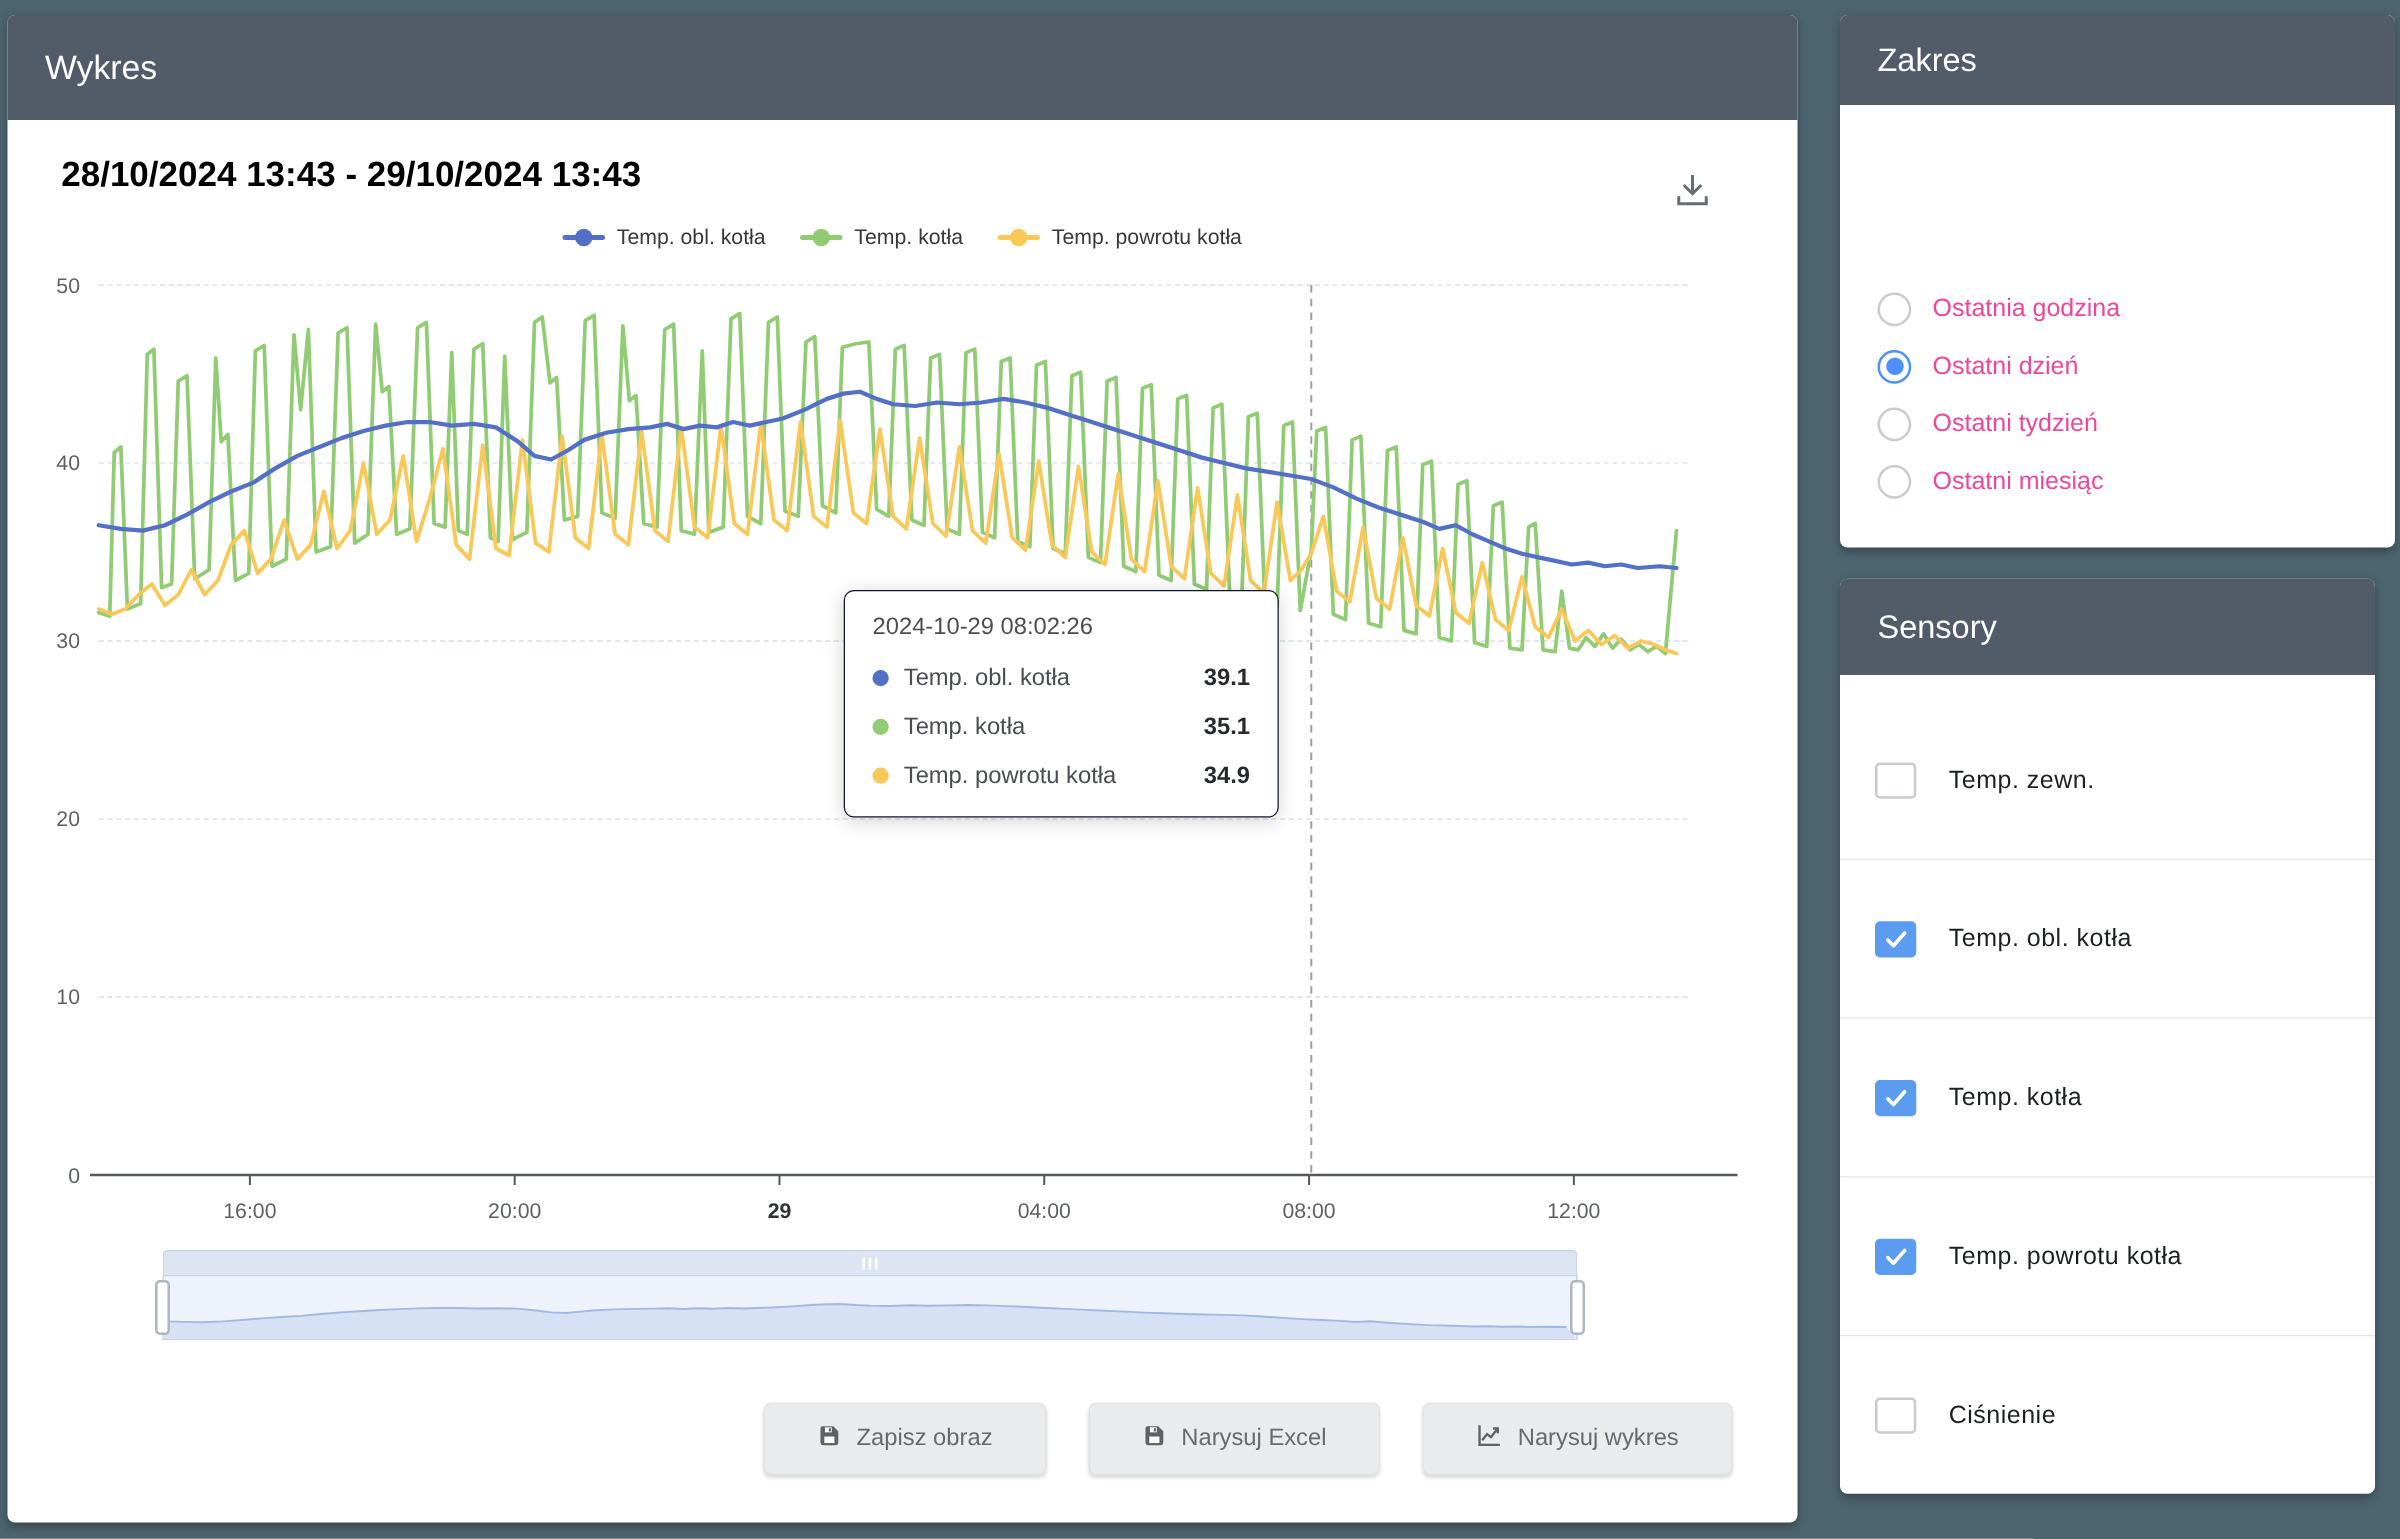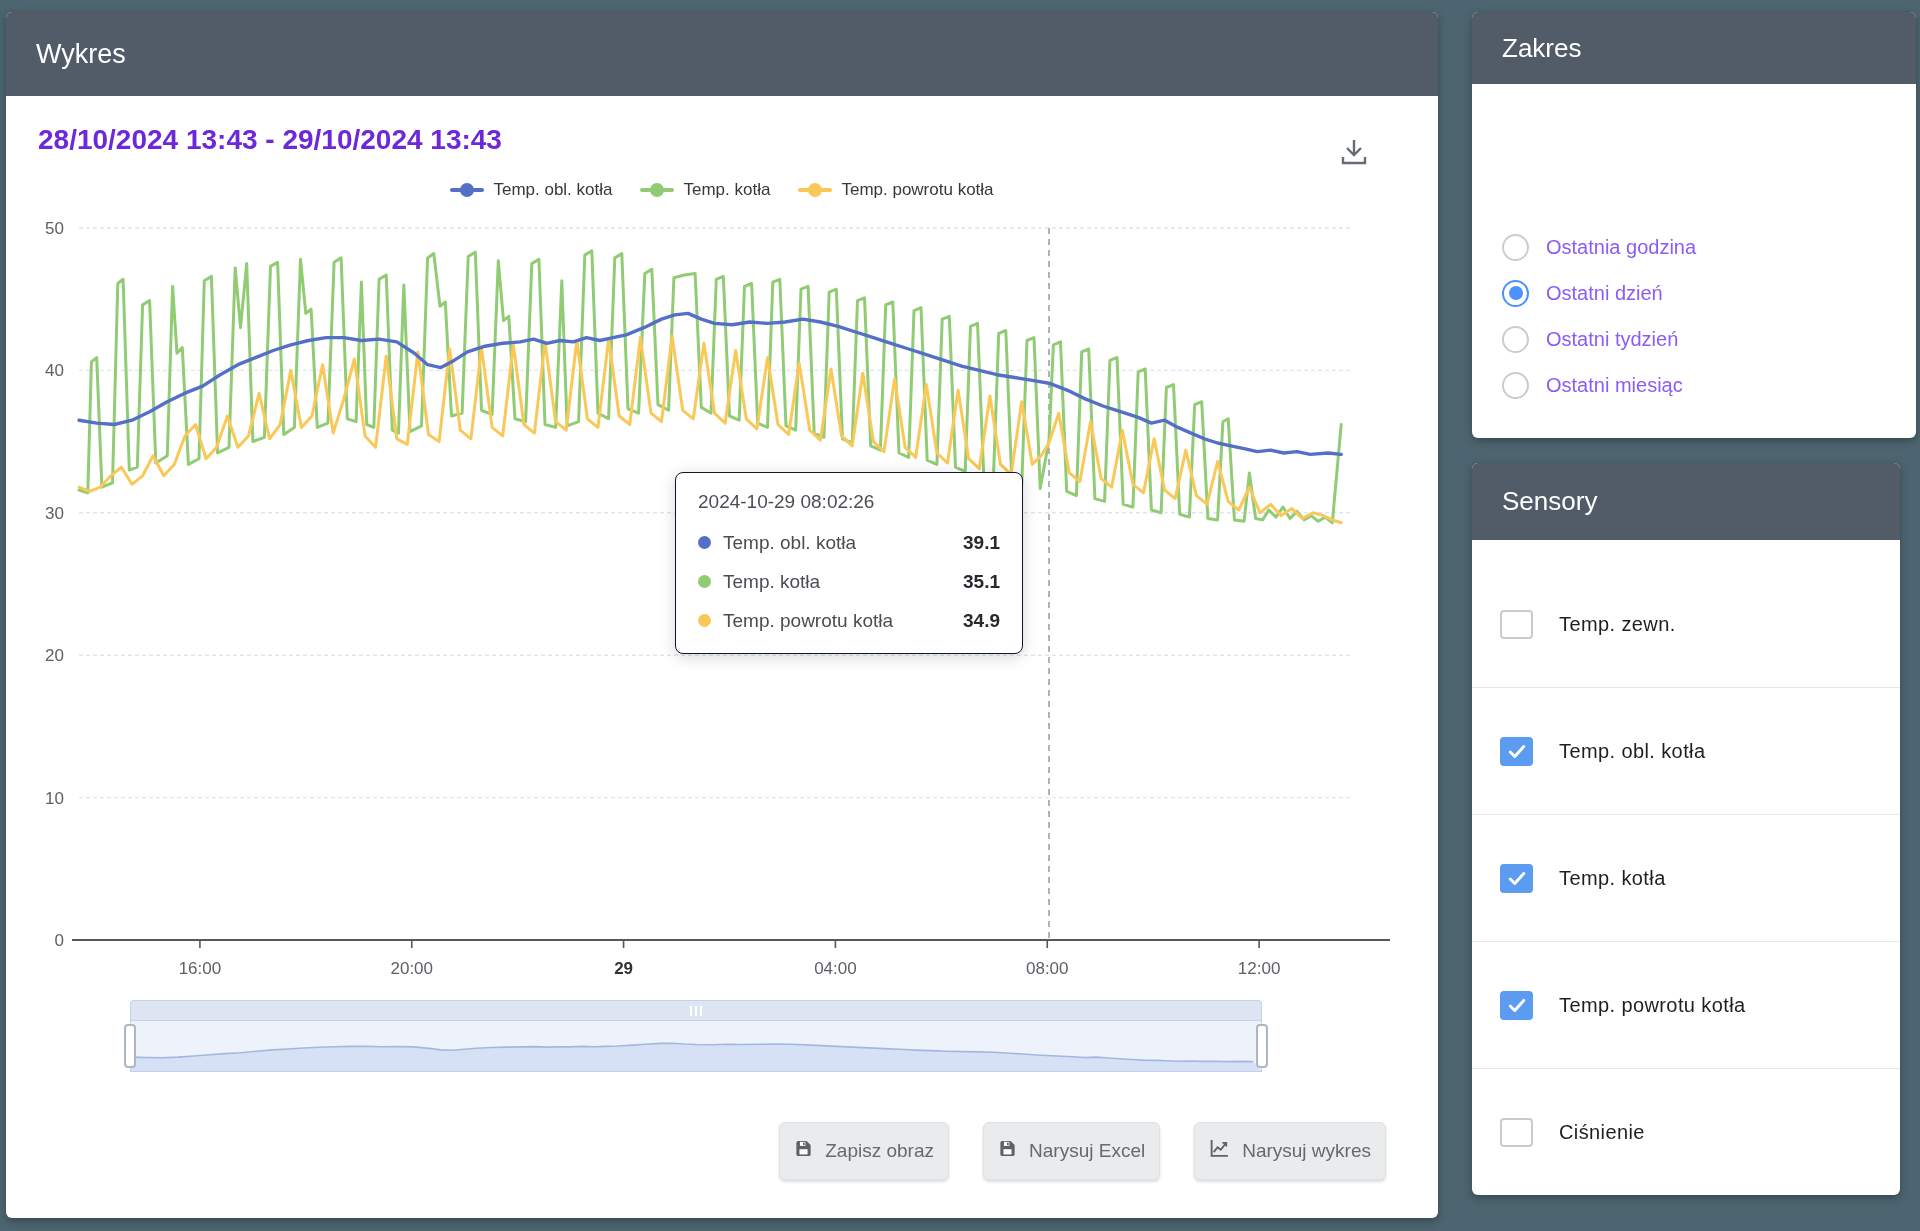--- a/index.html
+++ b/index.html
@@ -25,22 +25,22 @@
   }
   #main-card   { left: 6px;    top: 12px;  width: 1432px; height: 1206px; }
   #zakres-card { left: 1472px; top: 12px;  width: 444px;  height: 426px;  }
   #sensory-card{ left: 1472px; top: 463px; width: 428px;  height: 732px;  }
 
   #main-card .card-header { height: 84px; font-size: 27px; font-weight: 500; }
   #zakres-card .card-header { height: 72px; font-size: 26px; font-weight: 500; }
   #sensory-card .card-header { height: 77px; font-size: 26px; font-weight: 500; }
 
   .chart-title {
-    position: absolute; left: 32px; top: 112px;
-    font-size: 28px; font-weight: bold; color: #6d28d9;
+    position: absolute; left: 43px; top: 112px;
+    font-size: 28px; font-weight: bold; color: #000000;
   }
   .download-btn {
     position: absolute; right: 64px; top: 122px;
     width: 40px; height: 36px; cursor: pointer;
     display: flex; align-items: center; justify-content: center;
   }
   .legend {
     position: absolute; left: 0; top: 168px; width: 1432px;
     display: flex; justify-content: center; align-items: center; gap: 28px;
   }
@@ -92,21 +92,21 @@
   }
   .nav-handle.left  { left: -6px; }
   .nav-handle.right { right: -6px; }
 
   
   .btn-row {
     position: absolute; right: 52px; top: 1110px;
     display: flex; gap: 34px;
   }
   .gray-btn {
-    height: 58px; padding: 0 14px;
+    height: 58px; padding: 0 42px;
     background: #e9ebec; border: 1px solid #dfe2e3; border-radius: 6px;
     box-shadow: 0 2px 3px rgba(0,0,0,0.14);
     display: flex; align-items: center; gap: 12px;
     font-size: 19px; color: #646a70; cursor: pointer;
     font-family: "Liberation Sans", sans-serif;
   }
 
   
   .date-btn {
     position: absolute; left: 44px; top: 128px; width: 200px; height: 60px;
@@ -122,21 +122,21 @@
     width: 27px; height: 27px; border-radius: 50%;
     border: 2px solid #c9cdd2; background: #fff;
     margin-right: 17px; position: relative; flex: 0 0 auto;
   }
   .radio-row.selected .radio-circle { border-color: #4d90fe; }
   .radio-row.selected .radio-circle::after {
     content: ""; position: absolute; left: 50%; top: 50%;
     transform: translate(-50%,-50%);
     width: 14px; height: 14px; border-radius: 50%; background: #4d90fe;
   }
-  .radio-row span { font-size: 20px; color: #8b5cf6; }
+  .radio-row span { font-size: 20px; color: #ec4899; }
 
   
   .sensor-list { position: absolute; left: 0; top: 77px; right: 0; bottom: 0; display: flex; flex-direction: column; margin-top: 21px; }
   .sensor-row {
     flex: 1; display: flex; align-items: center; padding-left: 28px;
     border-bottom: 1px solid #e6e8ea; cursor: pointer;
   }
   .sensor-row:last-child { border-bottom: none; }
   .checkbox {
     width: 33px; height: 29px; border-radius: 4px;

